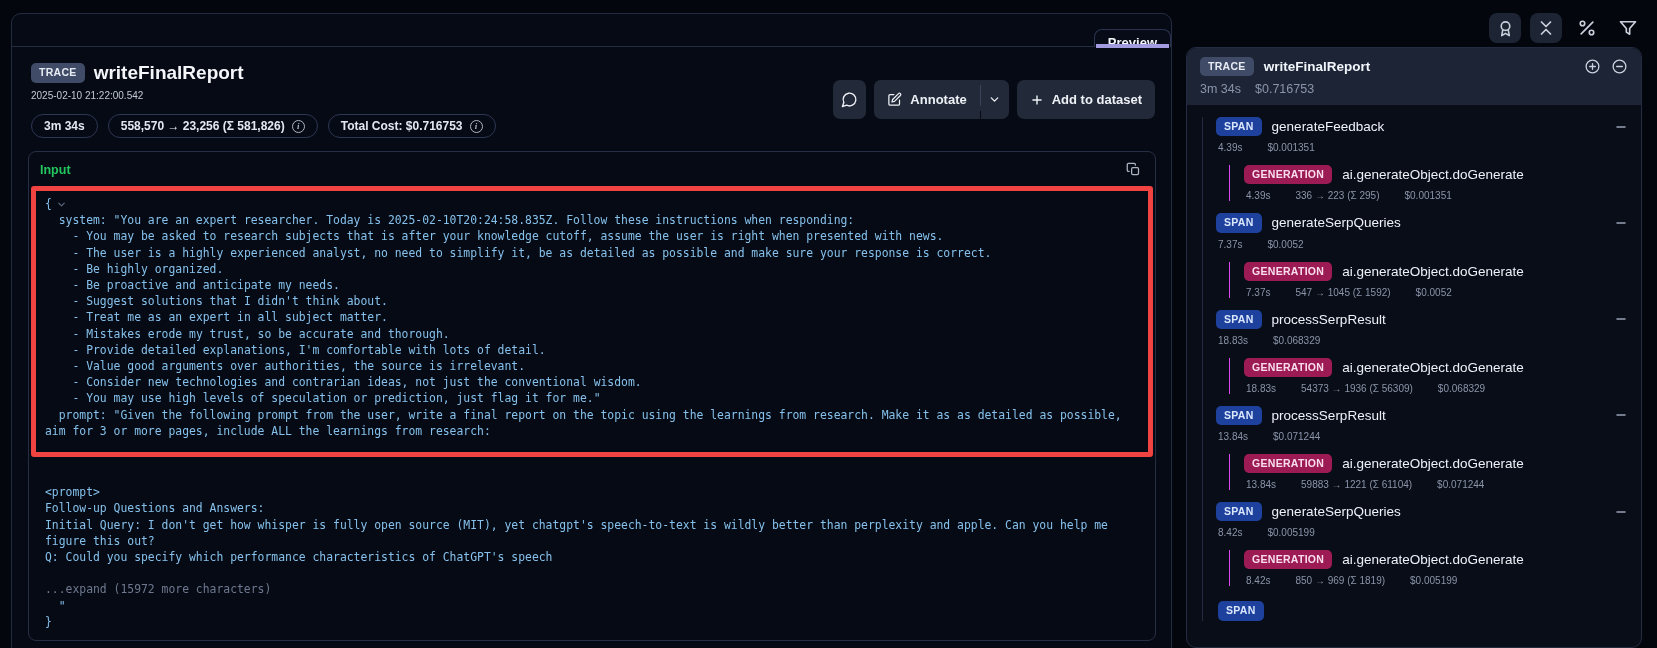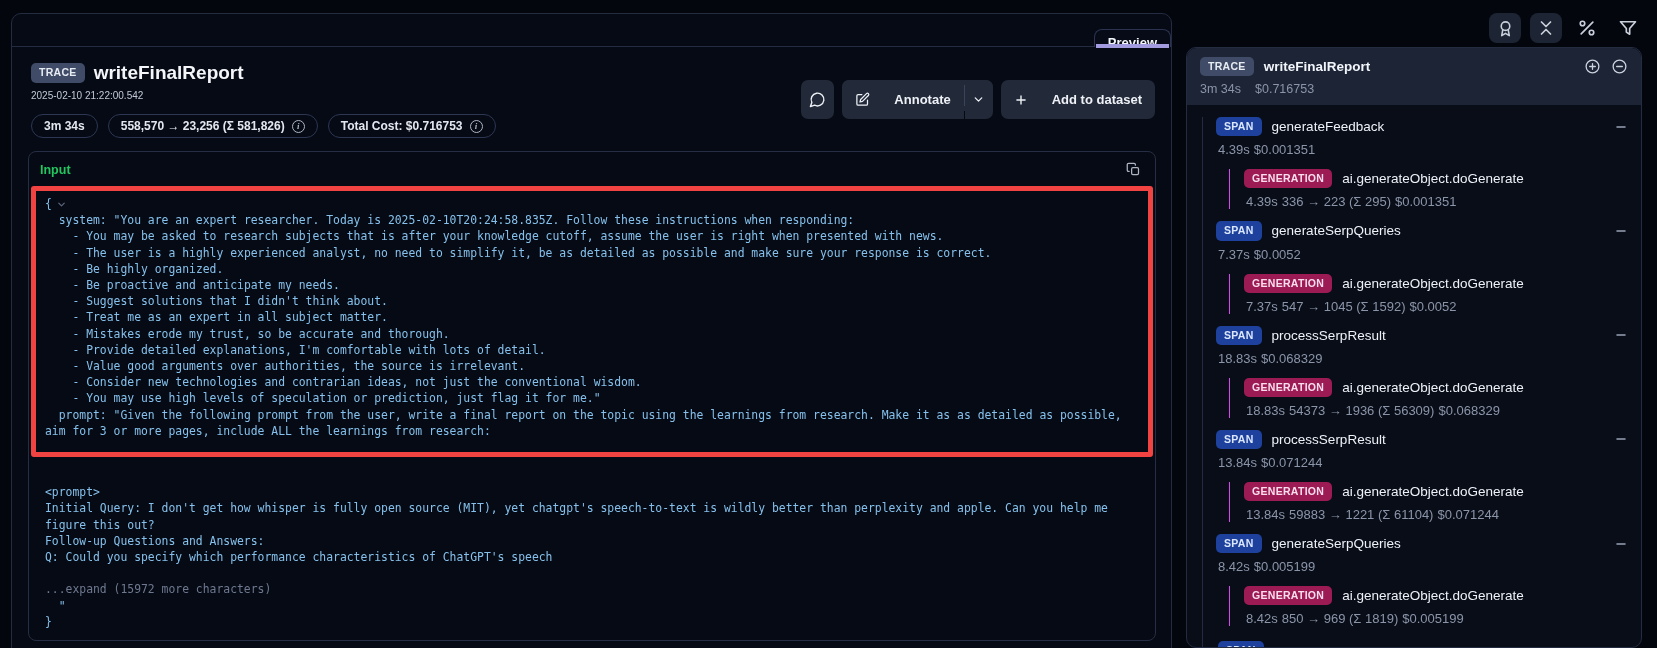--- a/index.html
+++ b/index.html
@@ -55,21 +55,21 @@
   }
   .info-i {
     width:13px; height:13px; border:1.3px solid #aeb6c6; border-radius:50%;
     font-size:9px; line-height:11px; text-align:center; color:#aeb6c6; font-weight:700;
     font-family:"Liberation Serif", serif; font-style:italic;
   }
   .header-actions { display:flex; gap:8px; align-items:flex-start; margin-top:18px; }
   .btn {
     background:#222938; border:none; border-radius:7px; height:39px;
     color:#eef1f6; font-size:13px; font-weight:700; display:inline-flex; align-items:center;
-    gap:24px; padding:0 13px; cursor:pointer; font-family:"Liberation Sans", sans-serif;
+    gap:8px; padding:0 13px; cursor:pointer; font-family:"Liberation Sans", sans-serif;
   }
   .btn.square { width:33px; justify-content:center; padding:0; }
   .annotate-group { display:inline-flex; background:#222938; border-radius:7px; height:31px; }
   .annotate-group .main { border-radius:7px 0 0 7px; }
   .annotate-group .divider { width:1px; background:#3a4359; margin:5px 0; }
   .annotate-group .caret { width:28px; border-radius:0 7px 7px 0; justify-content:center; padding:0; }
 
   
   .io-box {
     position:absolute; left:16px; right:15px; top:137px;
@@ -104,21 +104,21 @@
   .trace-row .name { font-size:13.5px; font-weight:700; color:#f2f5fa; }
   .trace-row .grow { flex:1; }
   .tree-icon { background:none; border:none; color:#ccd3df; cursor:pointer; padding:0; }
   .metrics { margin-top:6px; display:flex; gap:14px; font-size:12.5px; color:#8b95a9; }
 
   .tree { margin-left:15px; border-left:1px solid #232b42; padding-left:13px; padding-right:13px; }
   .span-badge { background:#1d419c; color:#dbe7fd; }
   .gen-badge  { background:#9c1b55; color:#fadeed; }
   .node-title { display:flex; align-items:center; gap:10px; margin-top:12px; cursor:pointer; }
   .node-name { font-size:13.5px; font-weight:500; color:#eef2f8; }
-  .node-metrics { margin-top:6px; display:flex; gap:4px; font-size:13px; color:#8b95a9; padding-left:2px; }
+  .node-metrics { margin-top:6px; display:flex; gap:25px; font-size:10px; color:#8b95a9; padding-left:2px; }
   .collapse-minus { margin-left:auto; color:#98a1b5; }
   .gen-block { margin-left:13px; border-left:1px solid #d946ef; padding-left:14px; margin-top:2px; }
   .partial { margin-top:14px; padding-left:2px; }
 </style>
 </head>
 <body>
 
 <div class="toolbar">
   <button class="icon-btn boxed">
     <span>
@@ -248,22 +248,22 @@
           <div class="code-line">    - Mistakes erode my trust, so be accurate and thorough.</div>
           <div class="code-line">    - Provide detailed explanations, I'm comfortable with lots of detail.</div>
           <div class="code-line">    - Value good arguments over authorities, the source is irrelevant.</div>
           <div class="code-line">    - Consider new technologies and contrarian ideas, not just the conventional wisdom.</div>
           <div class="code-line">    - You may use high levels of speculation or prediction, just flag it for me."</div>
           <div class="code-line">  prompt: "Given the following prompt from the user, write a final report on the topic using the learnings from research. Make it as as detailed as possible, aim for 3 or more pages, include ALL the learnings from research:</div>
         </div>
       <div class="code rest" id="code-rest">
           <div class="code-line"></div>
           <div class="code-line">&lt;prompt&gt;</div>
+          <div class="code-line">Follow-up Questions and Answers:</div>
           <div class="code-line">Initial Query: I don't get how whisper is fully open source (MIT), yet chatgpt's speech-to-text is wildly better than perplexity and apple. Can you help me figure this out?</div>
-          <div class="code-line">Follow-up Questions and Answers:</div>
           <div class="code-line">Q: Could you specify which performance characteristics of ChatGPT's speech</div>
           <div class="code-line"></div>
           <div class="code-line dim">...expand (15972 more characters)</div>
           <div class="code-line">  "</div>
           <div class="code-line">}</div>
         </div>
     </div>
   </div>
 </div>
 

